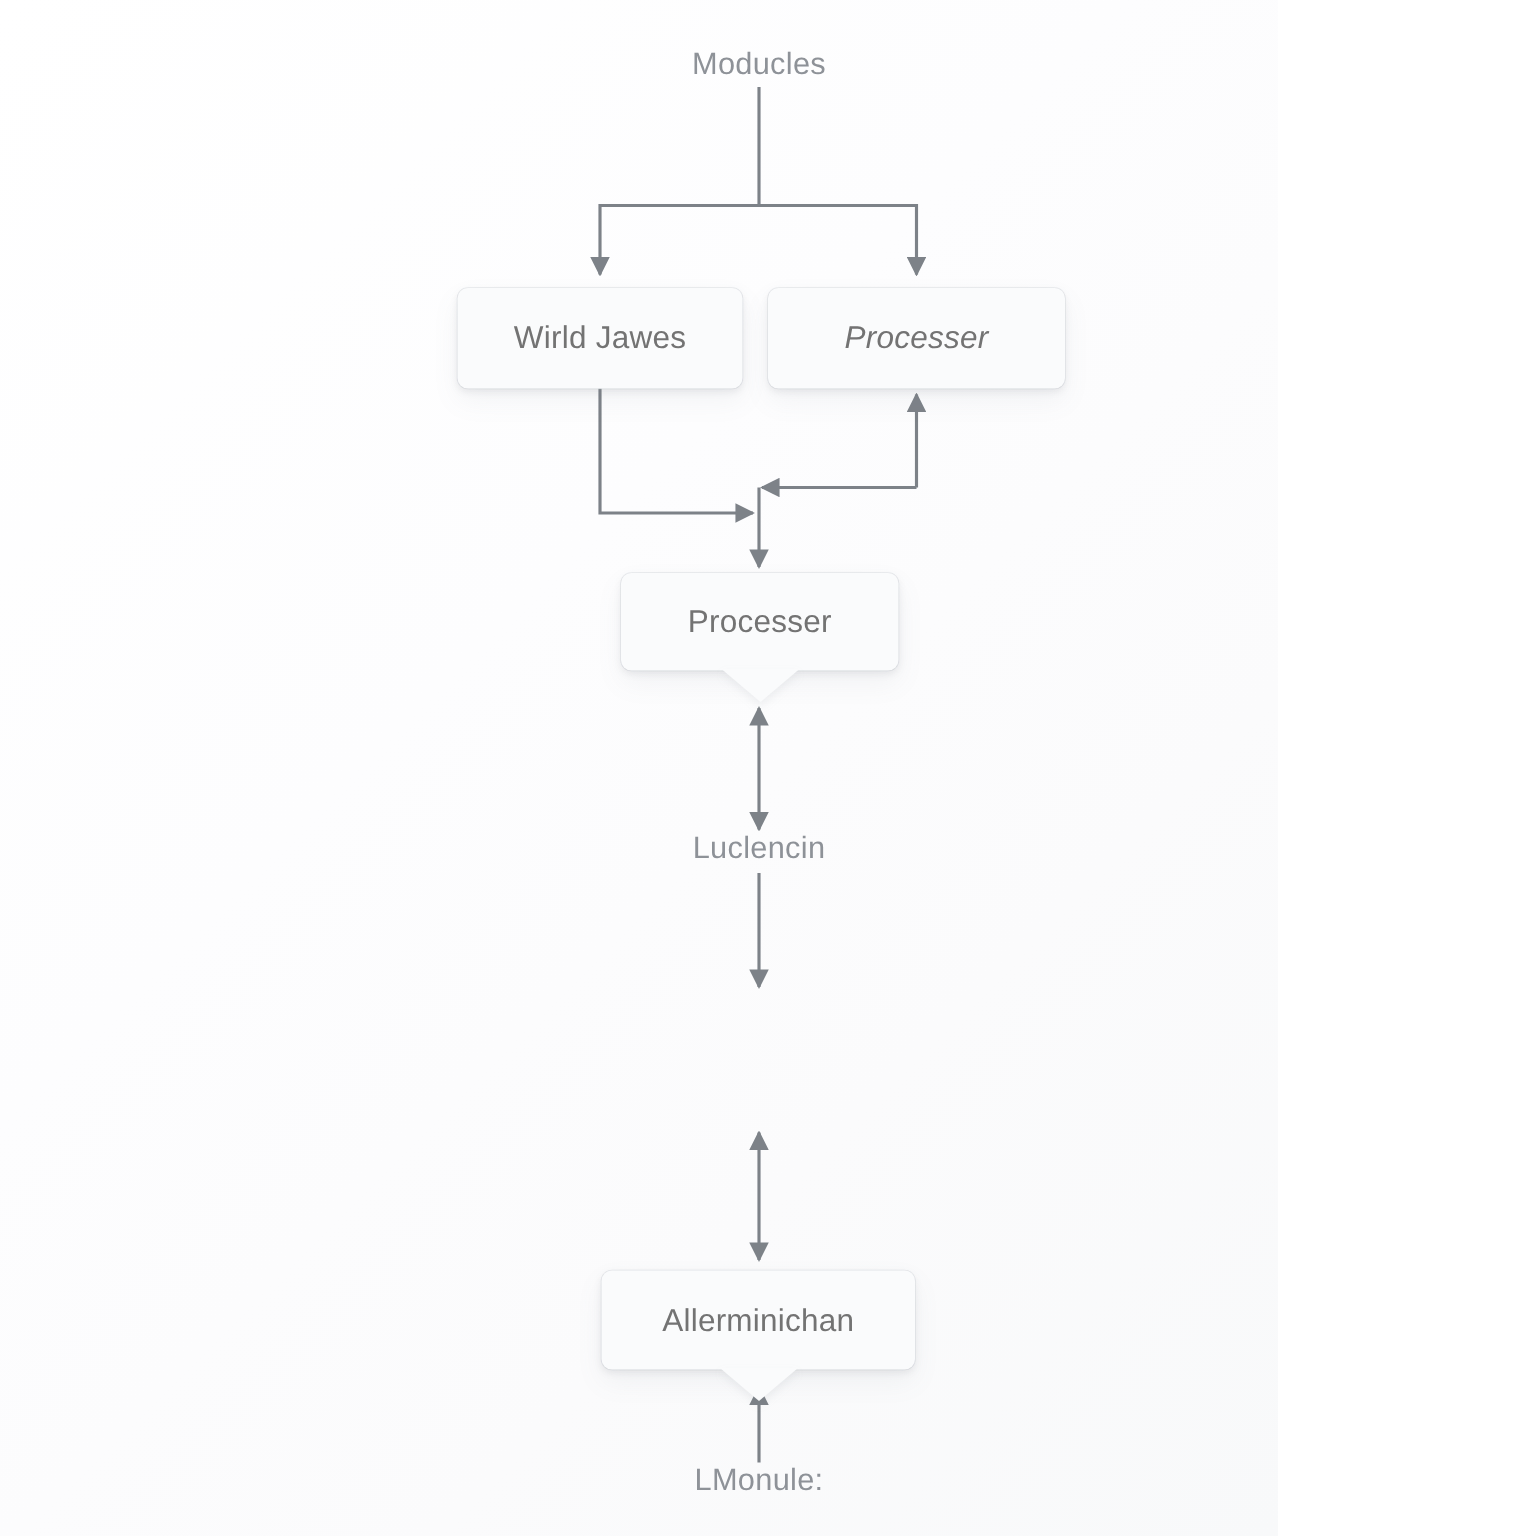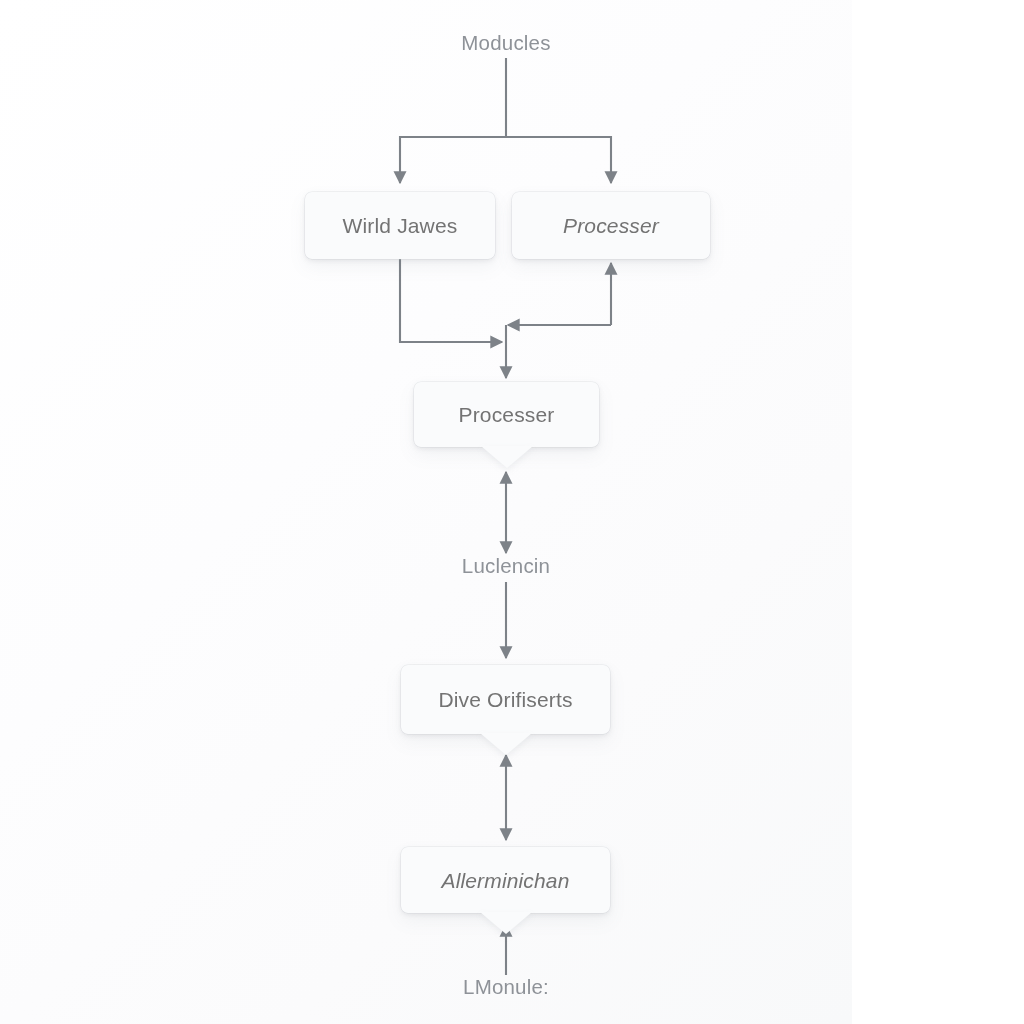--- a/index.html
+++ b/index.html
@@ -111,23 +111,20 @@
   <div class="node" style="left:512px; top:192px; width:198px; height:67px;font-style:italic;">
     <span class="node-label">Processer</span>
   </div>
 
   <div class="node tailed" style="left:414px; top:382px; width:185px; height:65px;">
     <span class="node-label">Processer</span>
   </div>
 
   <div class="free-label" style="left:506px; top:556px;text-align:center;">Luclencin</div>
 
-  <div class="node tailed" style="left:401px; top:665px; width:209px; height:69px;">
-    <span class="node-label">Dive Orifiserts</span>
-  </div>
 
-  <div class="node tailed" style="left:401px; top:847px; width:209px; height:66px;font-style:italic;">
+  <div class="node tailed" style="left:401px; top:847px; width:209px; height:66px;">
     <span class="node-label">Allerminichan</span>
   </div>
 
   <div class="free-label" style="left:506px; top:977px;">LMonule:</div>
 
 </div>
 
 </body></html>

